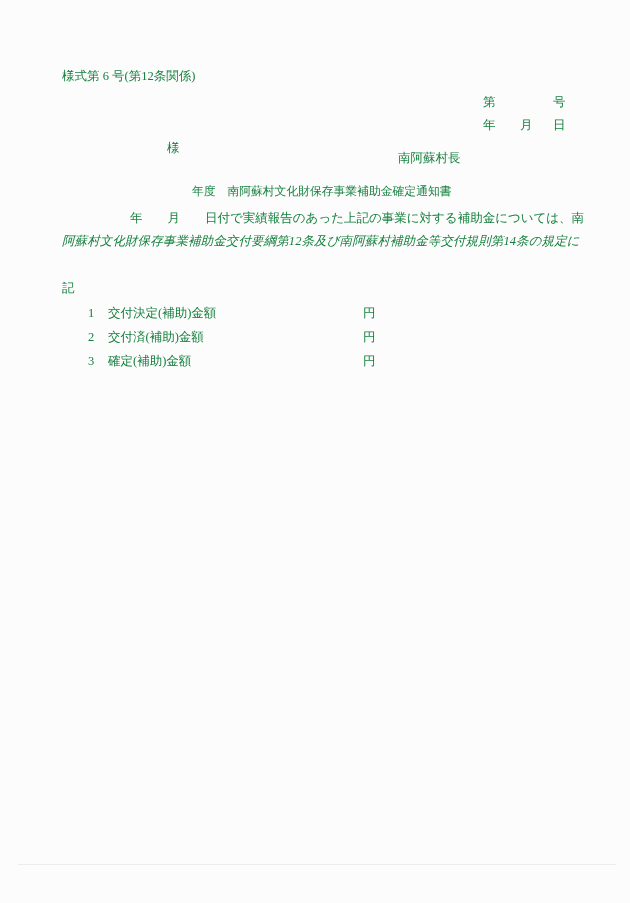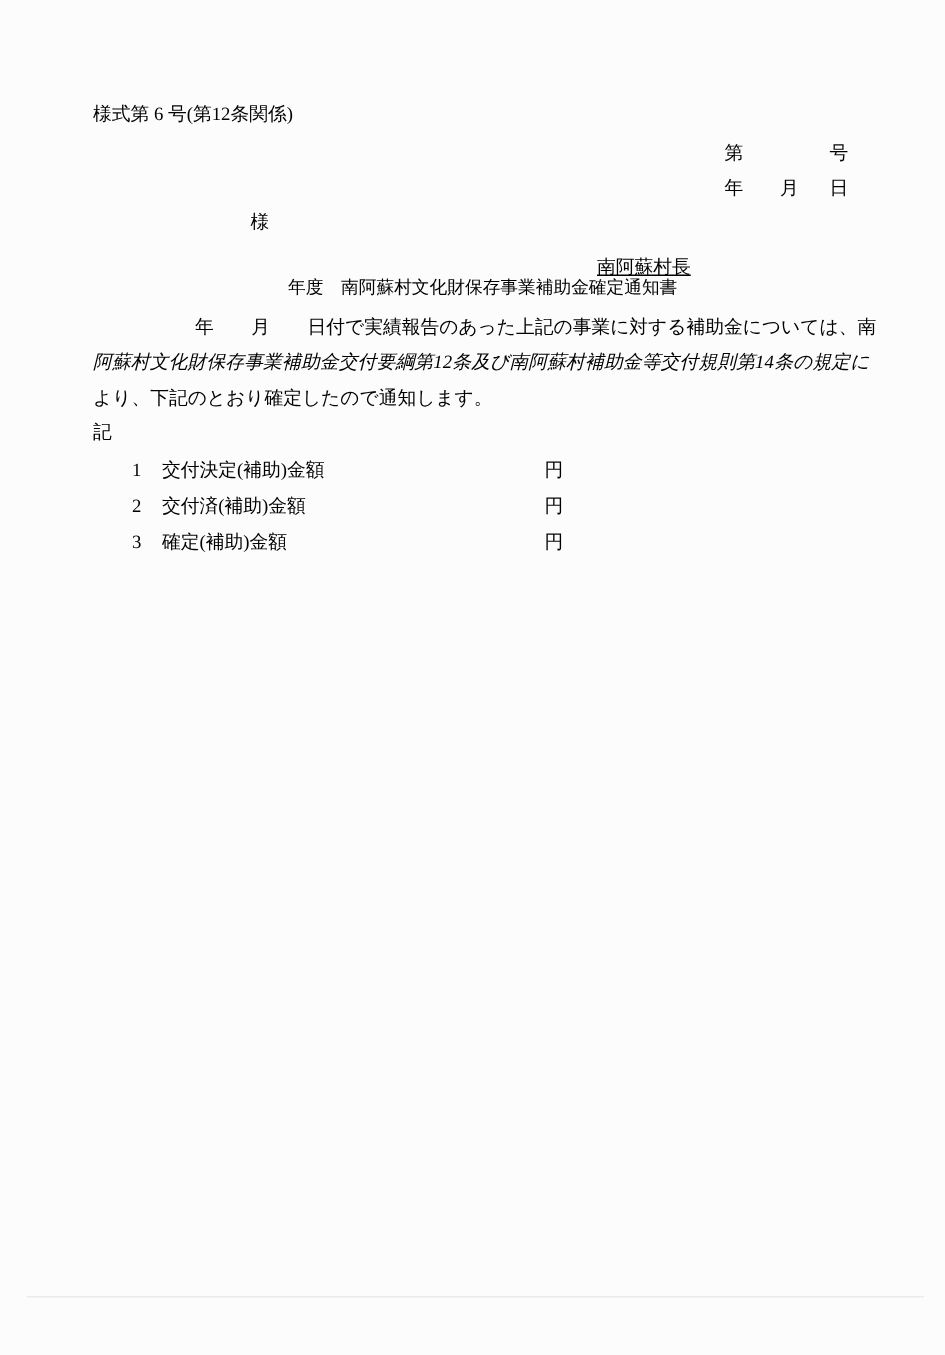--- a/index.html
+++ b/index.html
@@ -7,36 +7,36 @@
     padding: 0;
     background: #fcfcfc;
   }
   .page {
     position: relative;
     width: 630px;
     height: 866px;
     background: #fcfcfc;
     overflow: hidden;
     font-family: "Liberation Serif", "DejaVu Serif", serif;
-    color: #000000;
+    color: #15803d;
   }
   .abs {
     position: absolute;
     font-size: 12.5px;
     line-height: 1.15;
     white-space: pre;
   }
   .form-number   { left: 62px;  top: 69px; }
   .issue-prefix  { left: 483px; top: 95px; }
   .issue-suffix  { left: 553px; top: 95px; }
   .date-year     { left: 483px; top: 118px; }
   .date-month    { left: 520px; top: 118px; }
   .date-day      { left: 553px; top: 118px; }
   .recipient     { left: 167px; top: 141px; }
-  .sender        { left: 398px; top: 171px; text-decoration: underline; }
+  .sender        { left: 398px; top: 151px; }
   .doc-title     { left: 192px; top: 185px; font-size: 11.8px; }
   .body-l1       { left: 130px; top: 211px; }
   .body-l2       { left: 62px;  top: 234px; letter-spacing: 0.1px; font-style: italic; }
   .body-l3       { left: 62px;  top: 258px; }
   .record-label  { left: 62px;  top: 281px; }
   .item-row      { position: absolute; left: 88px; width: 300px; height: 16px; }
   .item-row-1    { top: 306px; }
   .item-row-2    { top: 330px; }
   .item-row-3    { top: 354px; }
   .item-no       { position: absolute; left: 0;     top: 0; font-size: 12.5px; line-height: 1.15; }
@@ -66,21 +66,20 @@
   <div class="abs date-day">日</div>
 
   <div class="abs recipient">様</div>
 
   <div class="abs sender">南阿蘇村長</div>
 
   <div class="abs body-l1">年　　月　　日付で実績報告のあった上記の事業に対する補助金については、南</div>
 
   <div class="abs doc-title">年度　南阿蘇村文化財保存事業補助金確定通知書</div>
   <div class="abs body-l2">阿蘇村文化財保存事業補助金交付要綱第12条及び南阿蘇村補助金等交付規則第14条の規定に</div>
-  <div class="abs body-l3">より、下記のとおり確定したので通知します。</div>
 
   <div class="abs record-label">記</div>
 
   <div class="item-row item-row-1">
     <span class="item-no">1</span>
     <span class="item-label">交付決定(補助)金額</span>
     <span class="item-unit">円</span>
   </div>
 
   <div class="item-row item-row-2">

